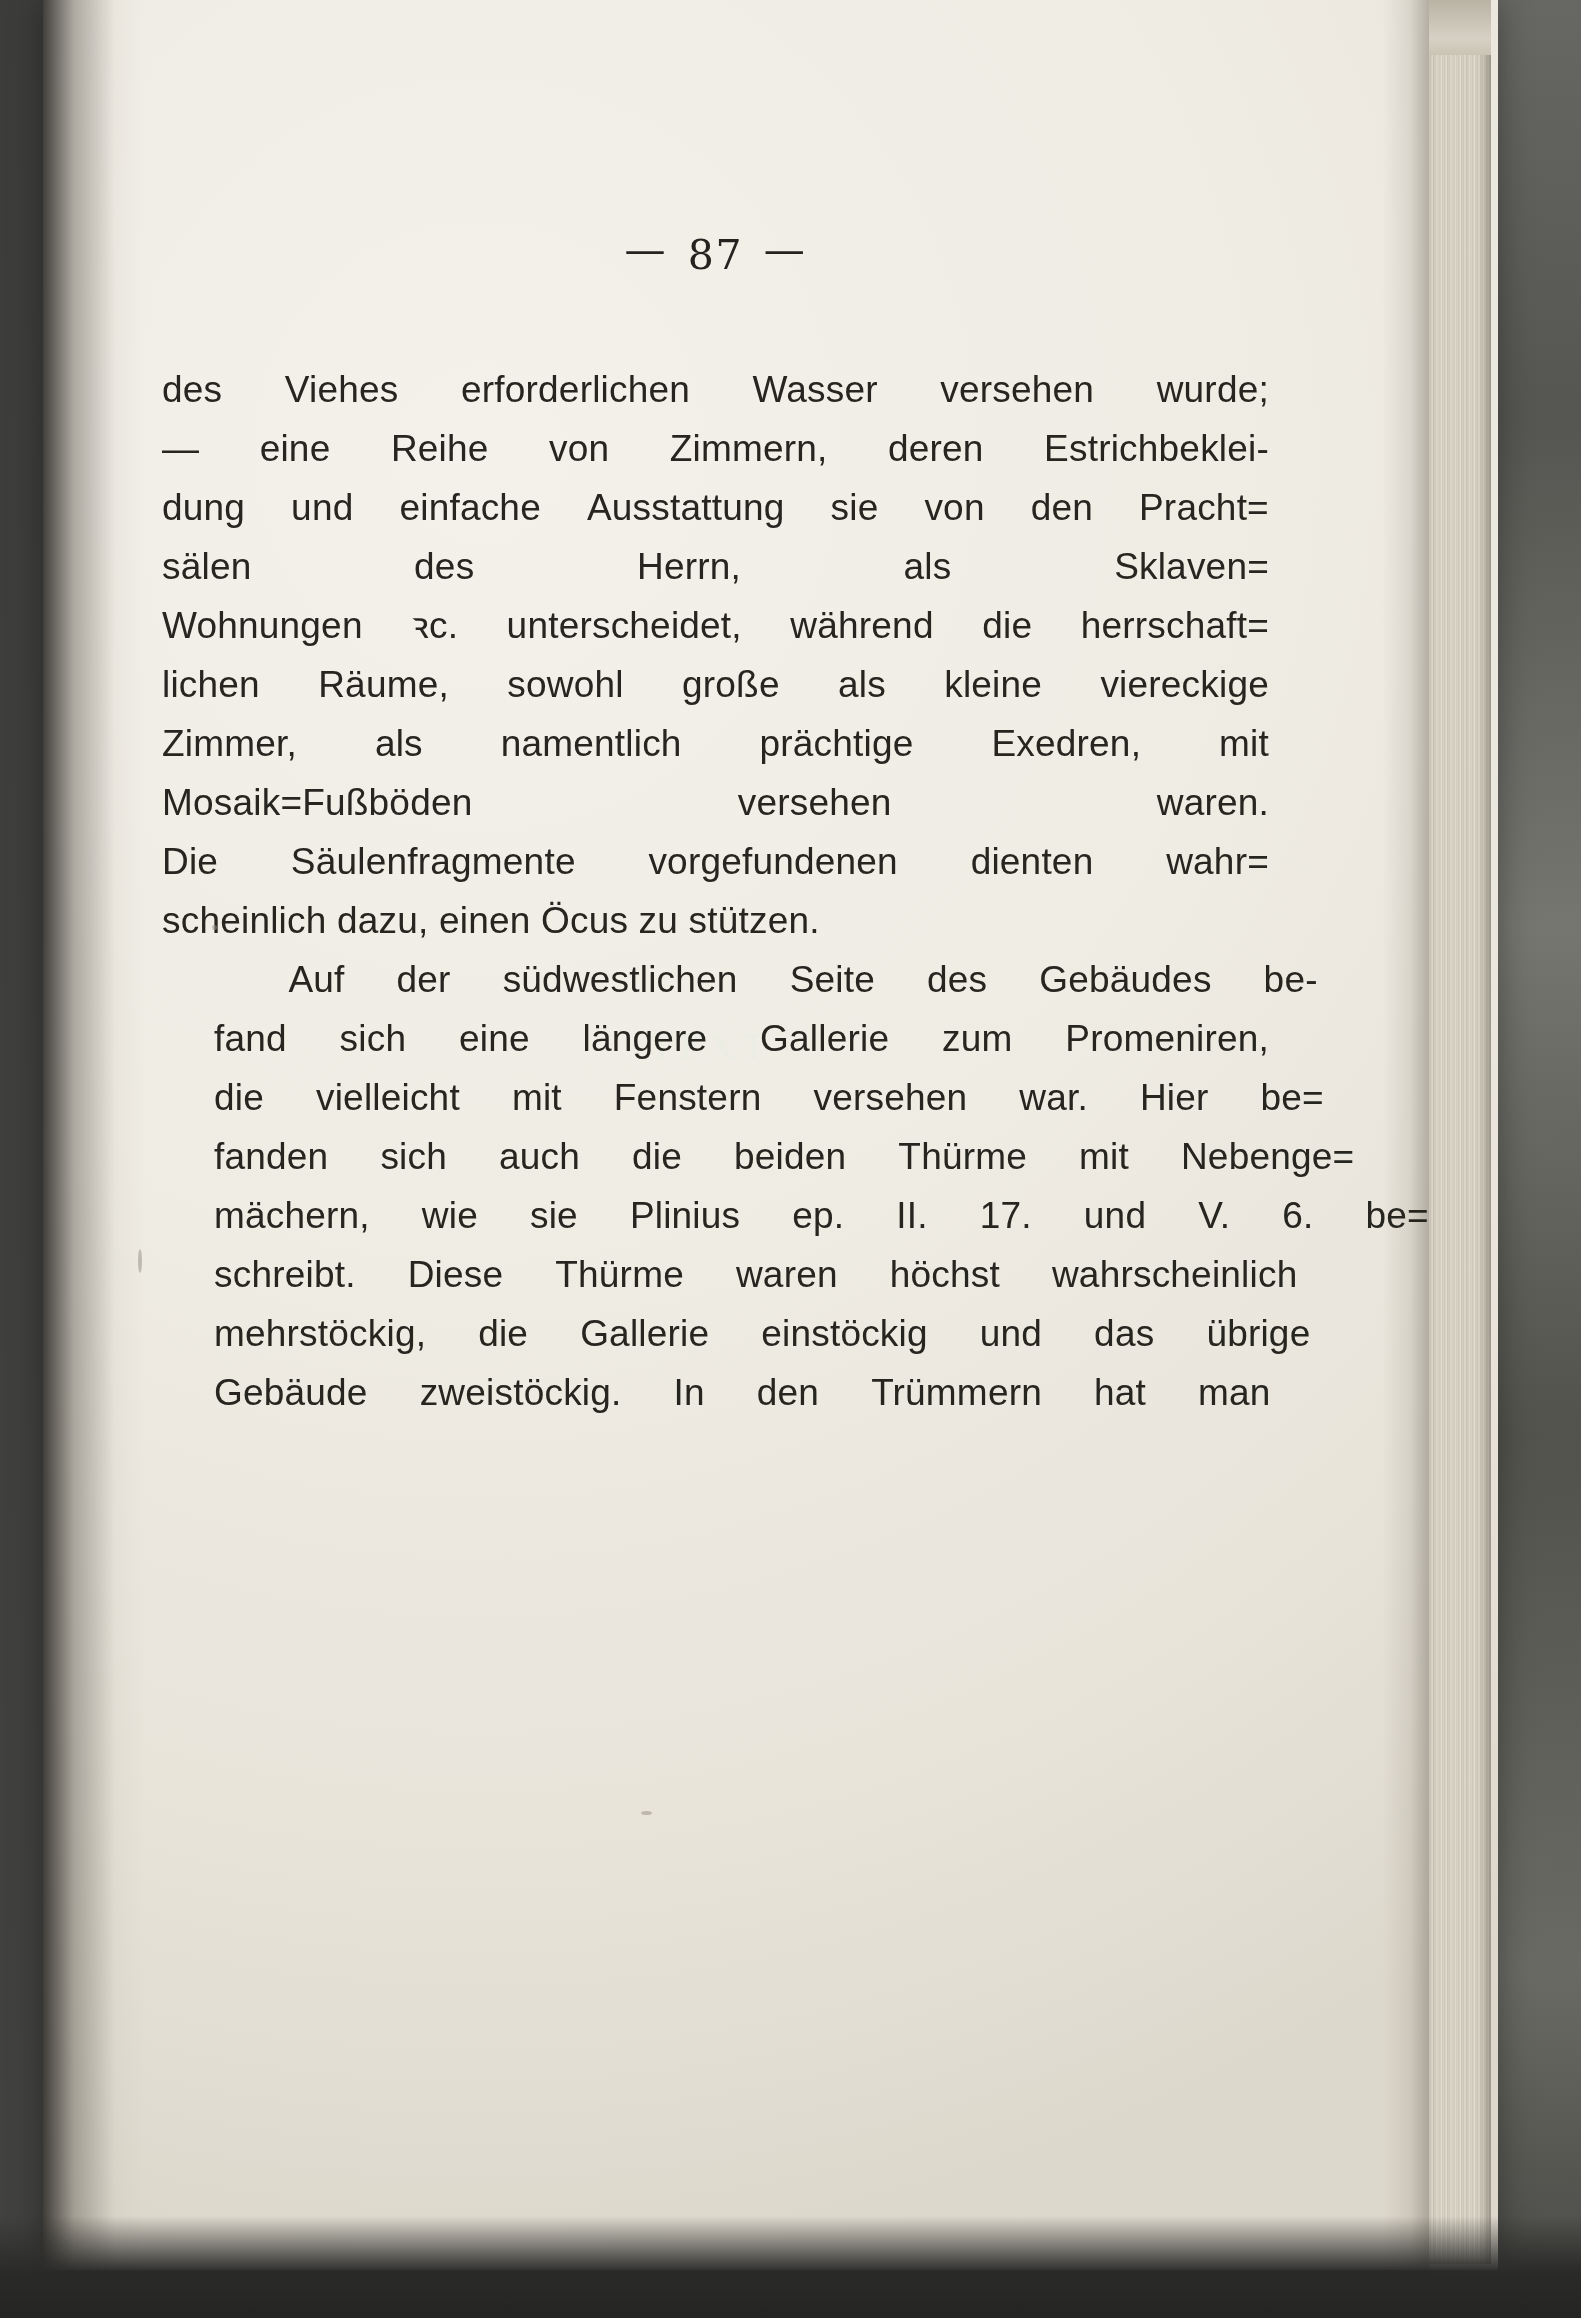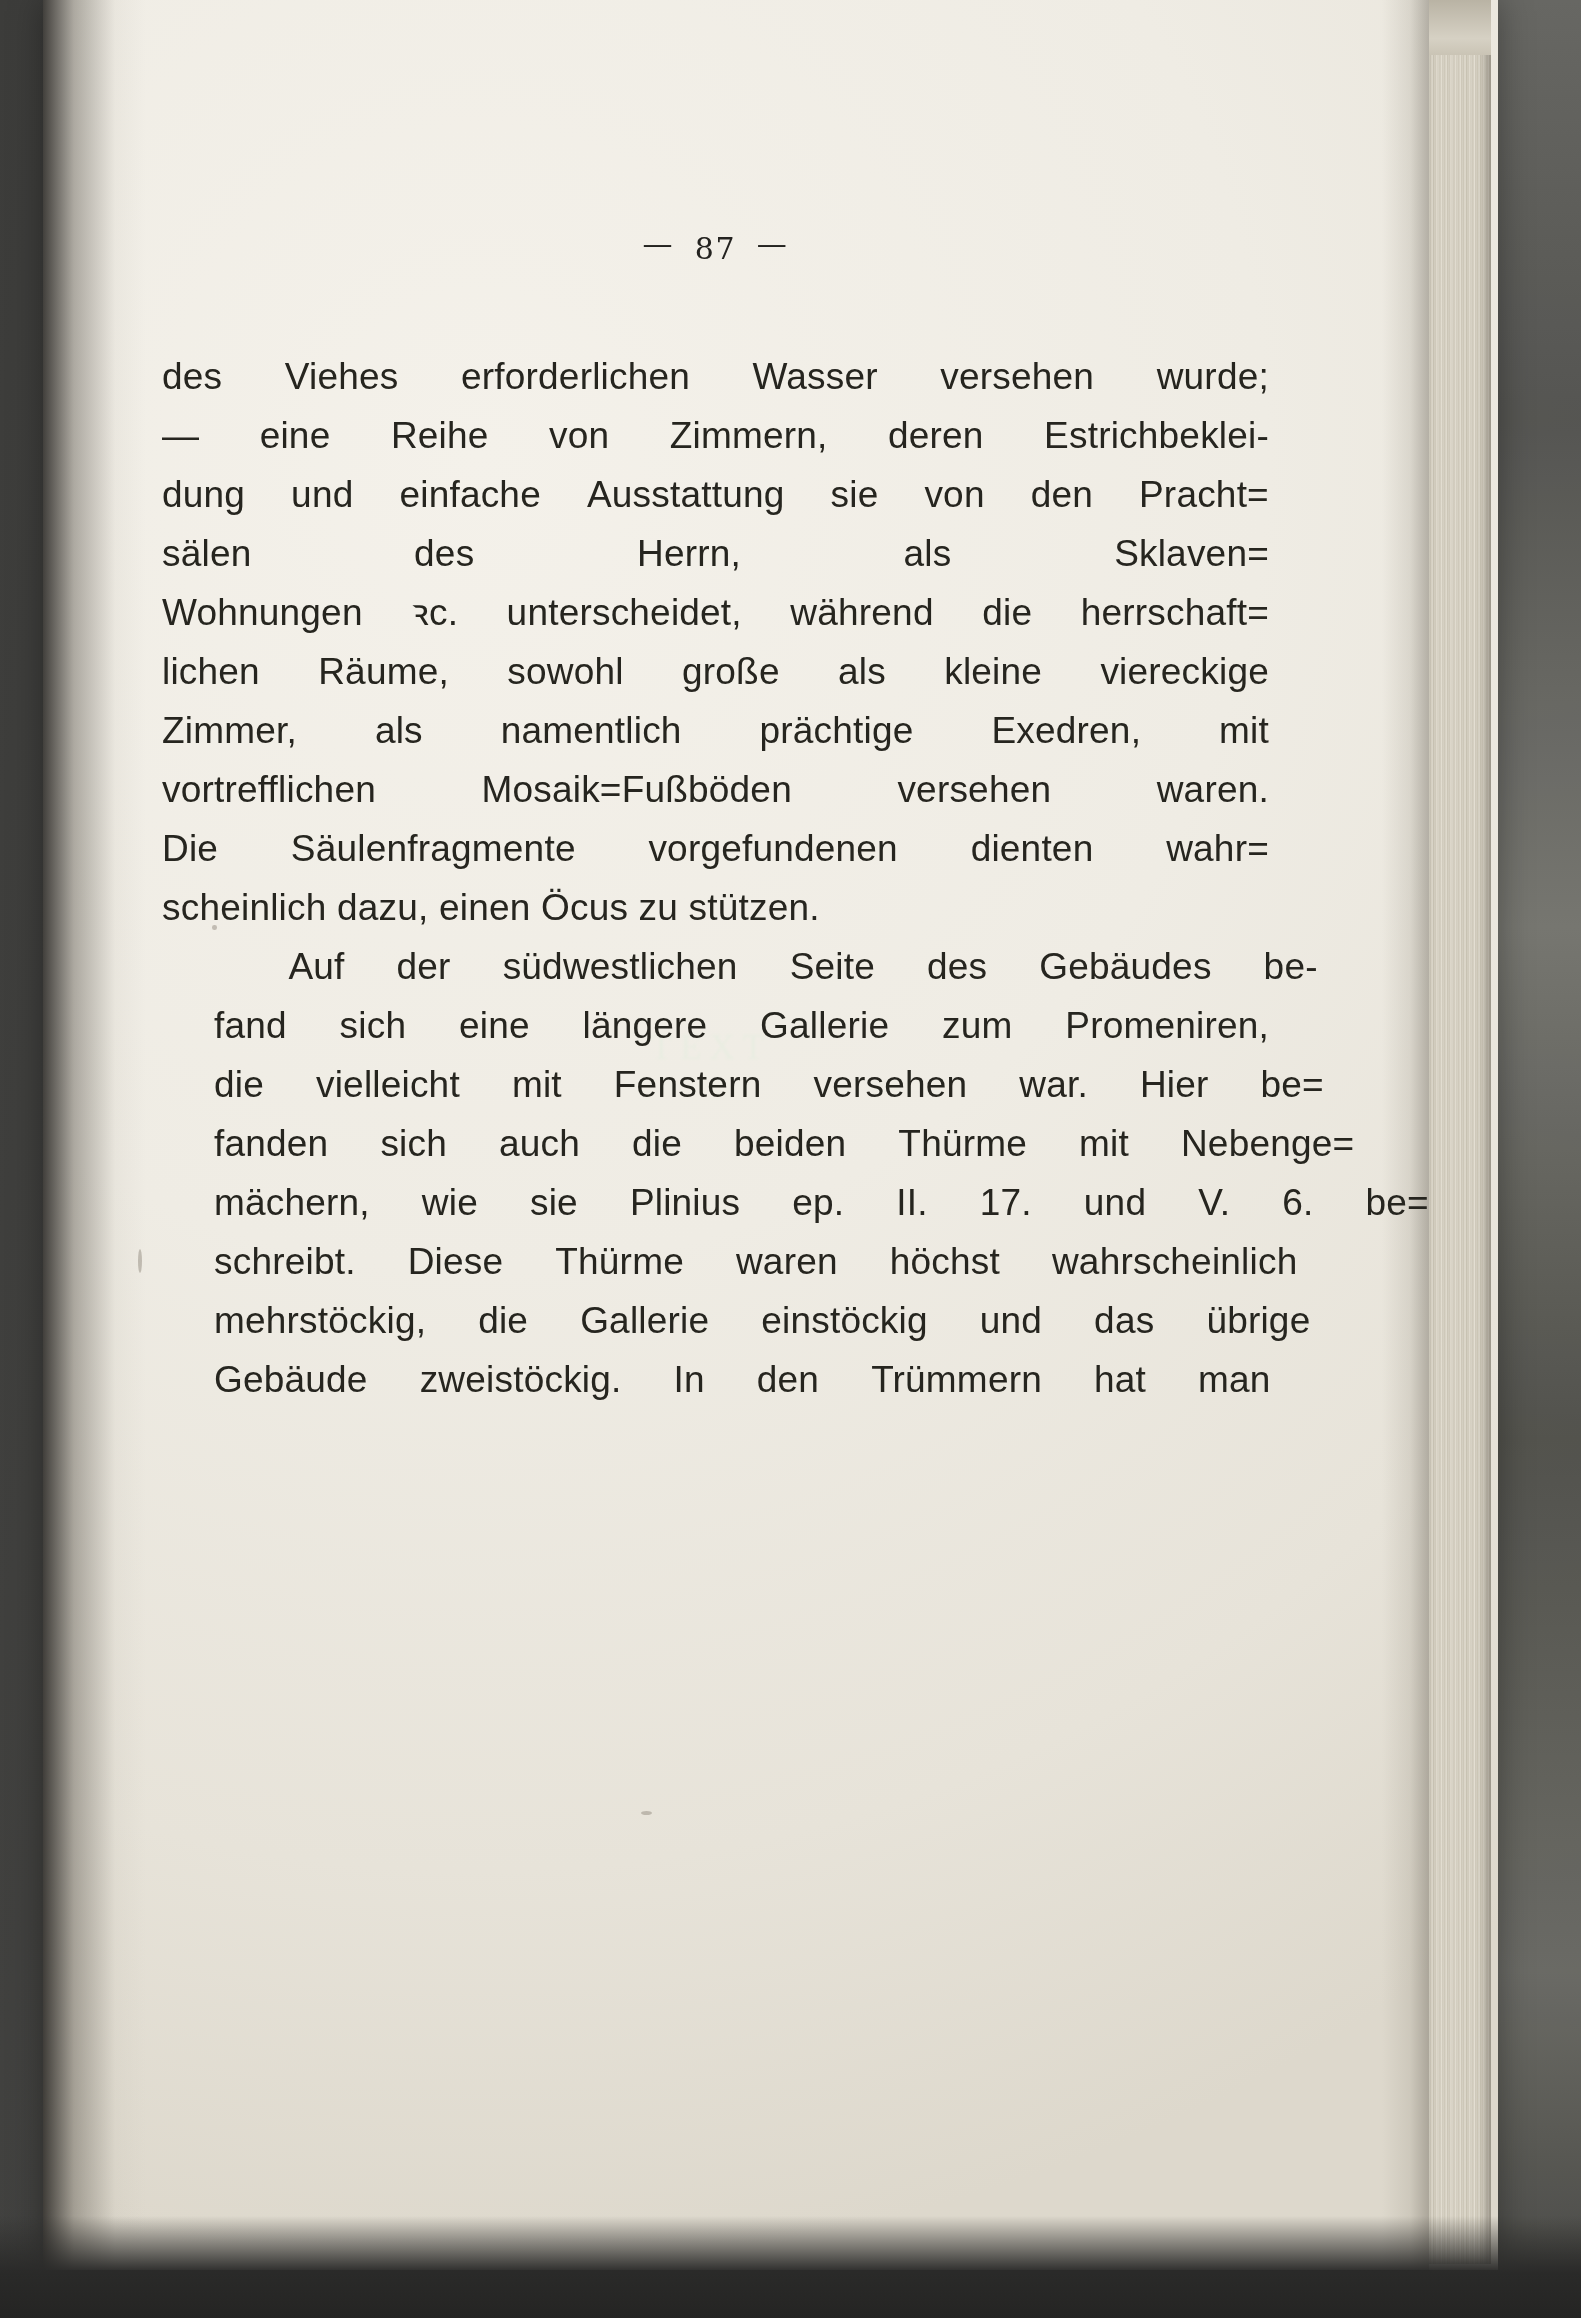--- a/index.html
+++ b/index.html
@@ -108,21 +108,21 @@
   .content {
     position: absolute;
     left: 154px;
     top: 0;
     width: 1123px;
     height: 2270px;
   }
   .folio {
     margin-top: 231px;
     text-align: center;
-    font-size: 30px;
+    font-size: 41px;
     color: #242320;
     letter-spacing: 1.6px;
     font-family: "DejaVu Serif", serif;
   }
   .folio .dash {
     display: inline-block;
     padding: 0 20.6px;
     position: relative;
     top: -4.7px;
   }
@@ -243,21 +243,20 @@
           </span>
           <span class="line justified">
             <span>Zimmer,</span>
             <span>als</span>
             <span>namentlich</span>
             <span>prächtige</span>
             <span>Exedren,</span>
             <span>mit</span>
           </span>
           <span class="line justified">
-            <span>vortrefflichen</span>
             <span>Mosaik=Fußböden</span>
             <span>versehen</span>
             <span>waren.</span>
           </span>
           <span class="line justified">
             <span>Die</span>
             <span>Säulenfragmente</span>
             <span>vorgefundenen</span>
             <span>dienten</span>
             <span>wahr=</span>

